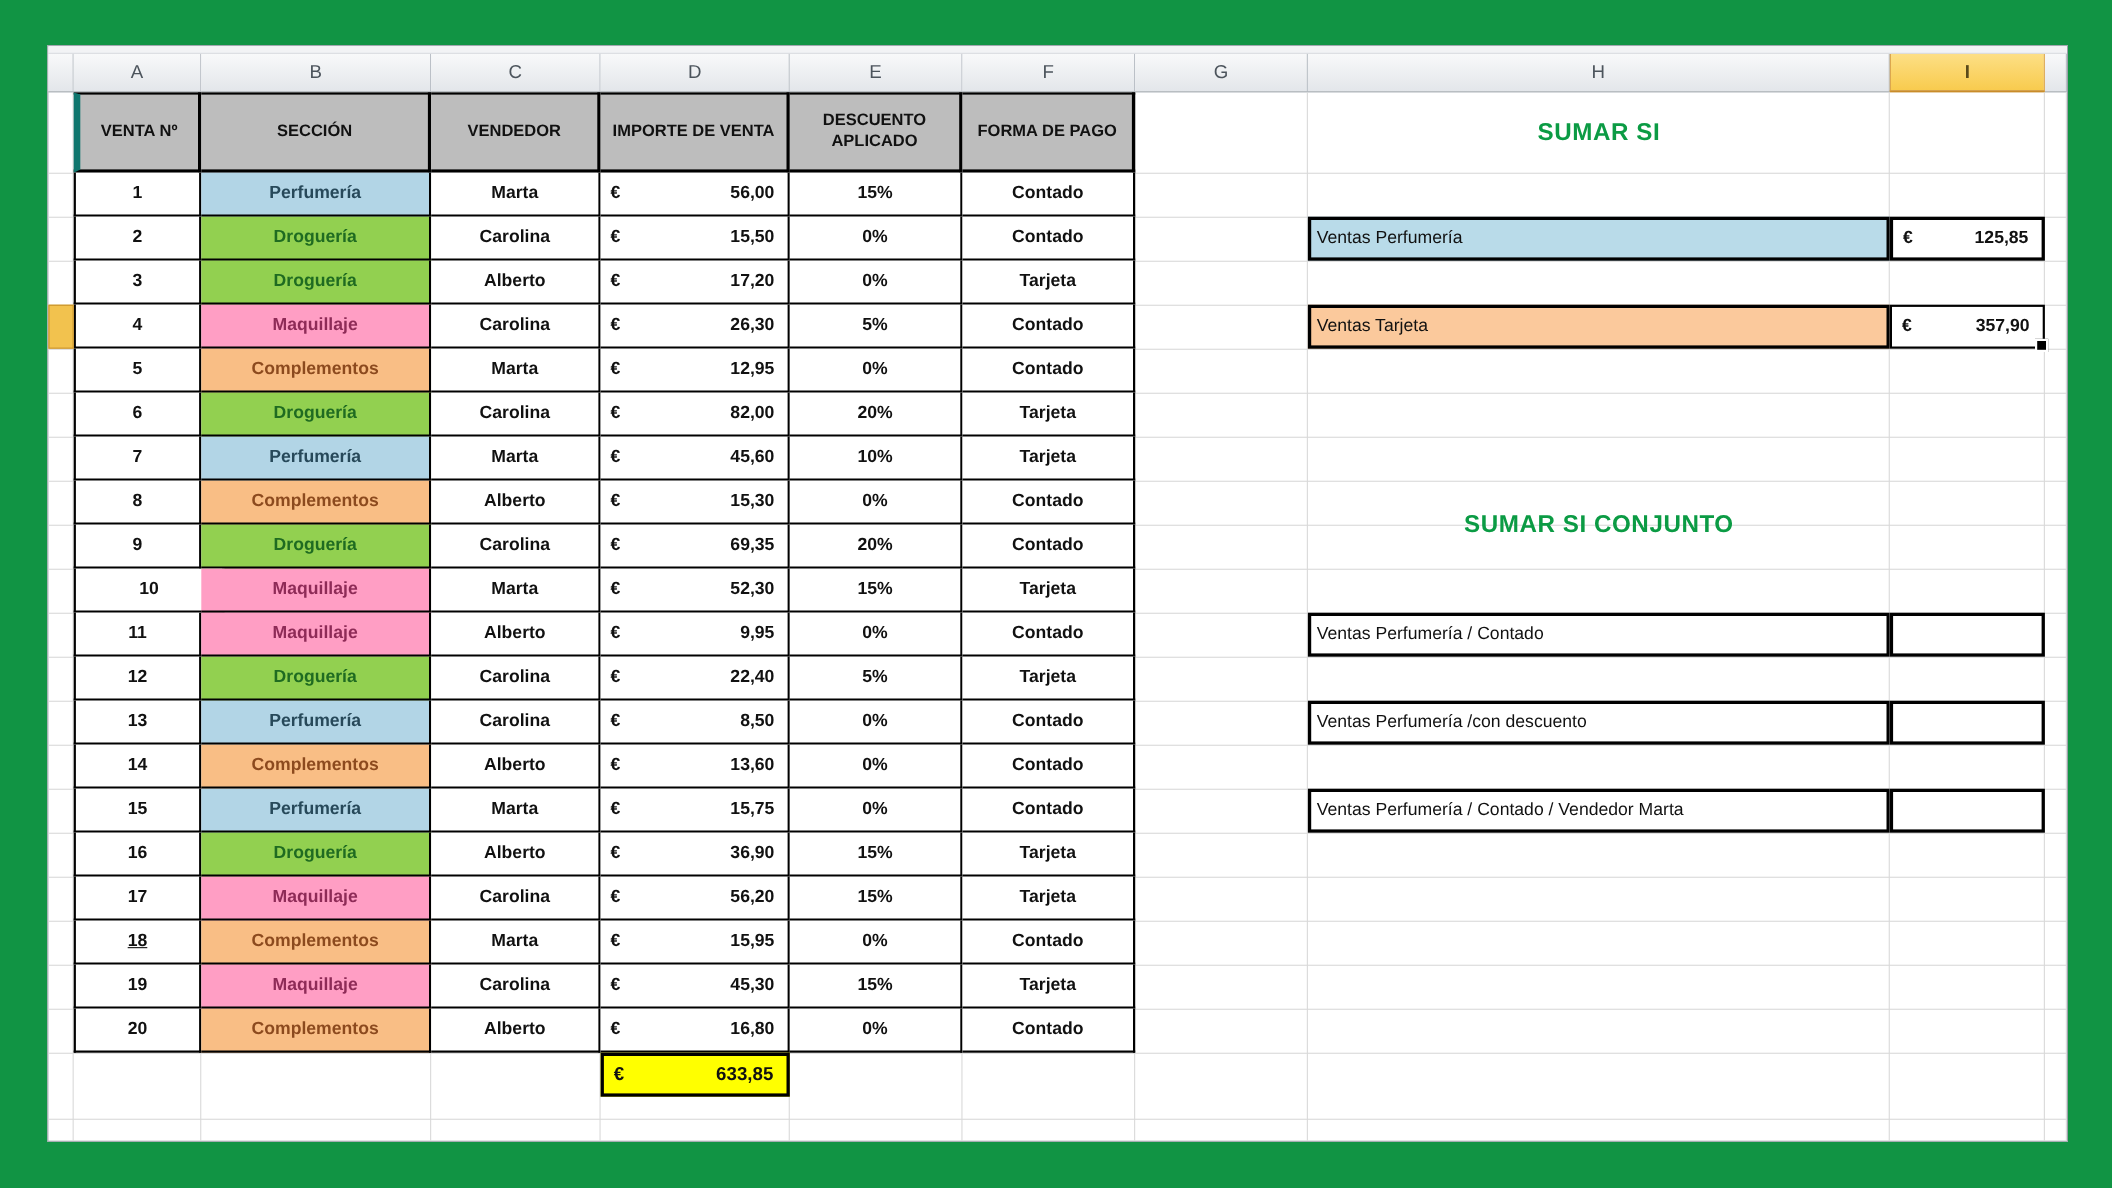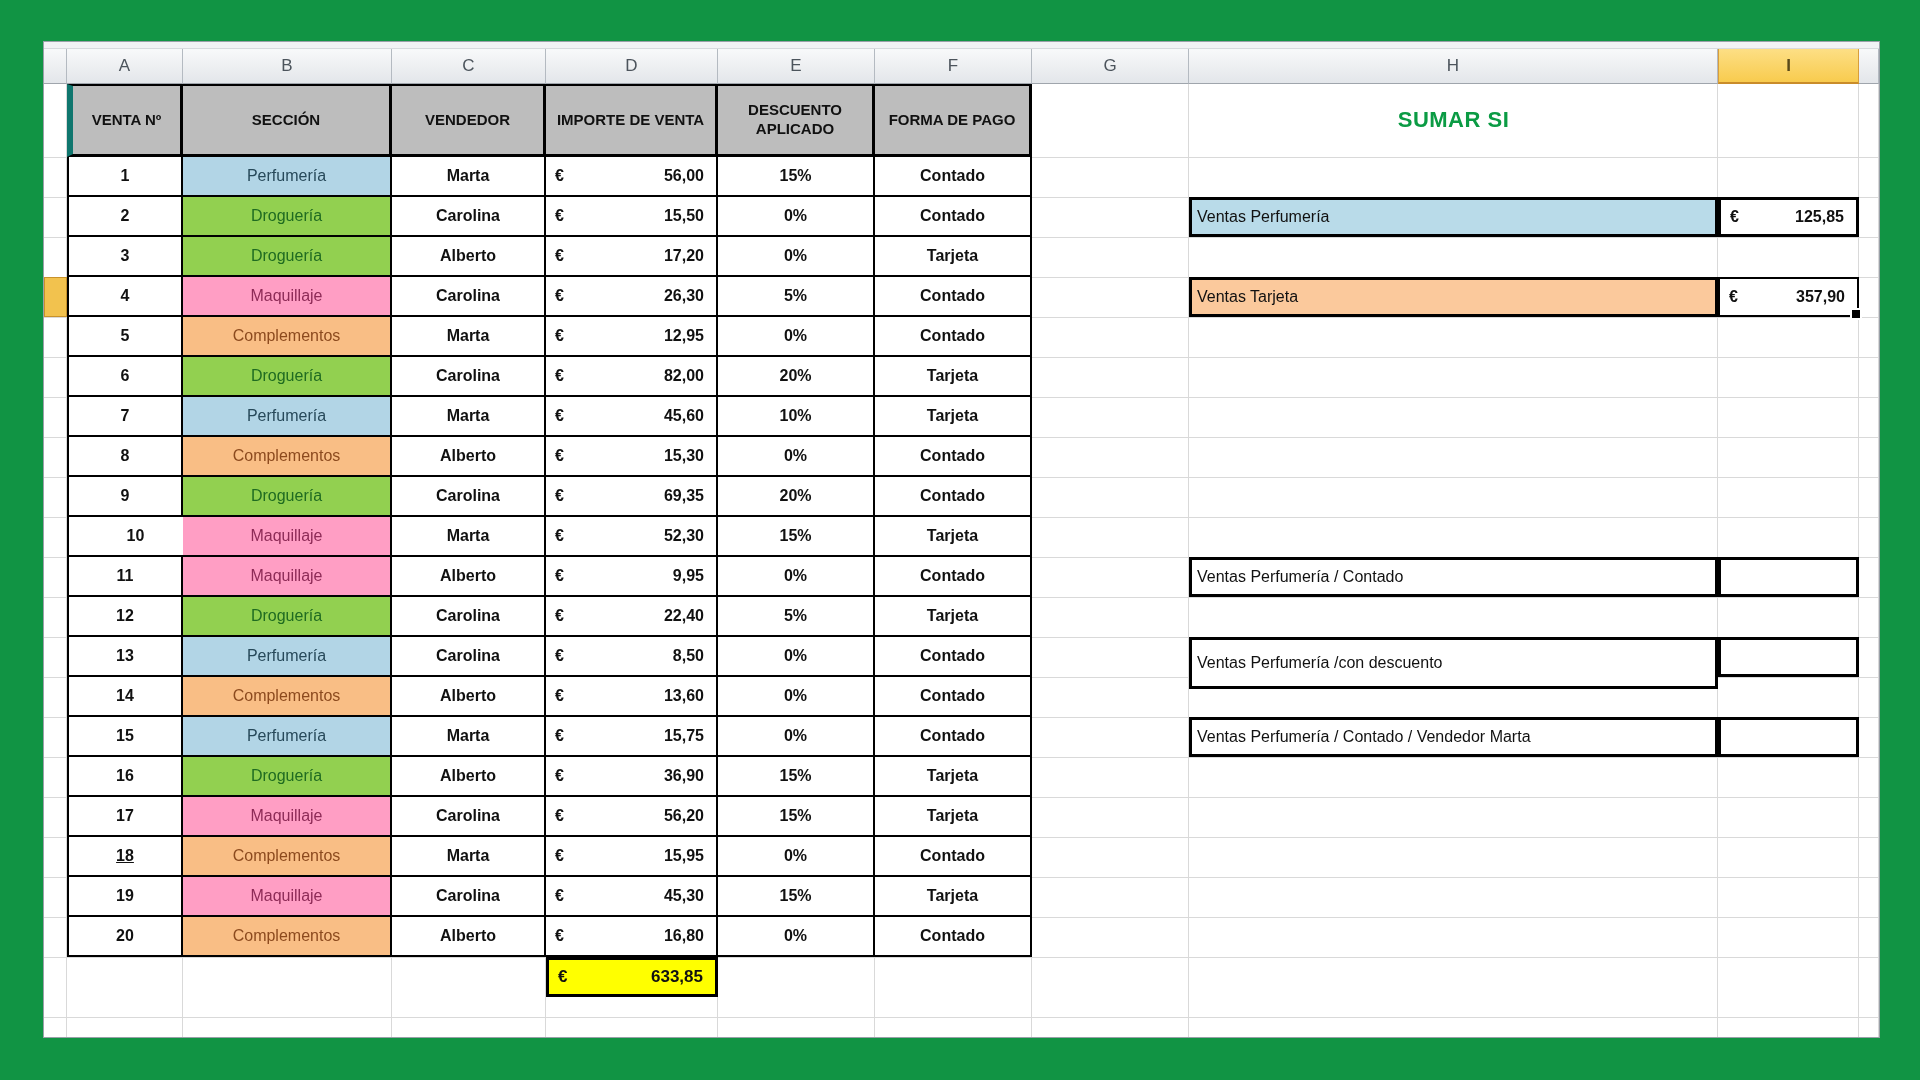--- a/index.html
+++ b/index.html
@@ -18,21 +18,21 @@
   .topstrip{background:#f2f3f5;border-bottom:1px solid #d7dade;}
   .lcell{background:linear-gradient(#f8f9fa,#e3e6ea);border-right:1px solid #b4bac1;border-bottom:1px solid #9fa5ac;
          color:#4c545c;font-size:17px;font-weight:500;}
   .lcell.sel{background:linear-gradient(#fddf85,#f8cb4e);border-right:1px solid #d89e3c;border-left:1px solid #d89e3c;
          border-bottom:2px solid #c98c2a;color:#5a4a1a;font-weight:700;}
   .hcell{background:#bdbdbd;font-weight:700;font-size:15px;line-height:1.25;text-align:center;
          border-right:3px solid #000;border-bottom:3px solid #000;border-top:2px solid #000;white-space:normal;}
   .hcell.first{border-left:6px solid #0f766e;}
   .tcell{background:#fff;font-weight:600;border-right:2px solid #000;border-bottom:2px solid #000;}
   .tcell.first{border-left:2px solid #000;}
-  .seccion{font-weight:400;}
+  .seccion{font-weight:700;}
   .euro{justify-content:space-between;padding:0 12px 0 9px;}
   .totalcell{background:#ffff00;border:3px solid #000;font-weight:800;font-size:17px;}
   .hbox{border:3px solid #000;background:#fff;justify-content:flex-start;padding-left:5px;font-weight:500;}
   .vbox{border:3px solid #000;background:#fff;font-weight:600;}
   .vbox.selected{border:2px solid #000;overflow:visible;}
   .fillhandle{position:absolute;right:-5px;bottom:-5px;width:8px;height:8px;background:#000;
               border:2px solid #fff;box-sizing:content-box;}
   .gridv{position:absolute;width:1px;background:#d9d9d9;}
   .gridh{position:absolute;height:1px;background:#d9d9d9;}
   .rowmarker{background:#f2c24e;border:1px solid #c8922b;}
@@ -289,20 +289,21 @@
         <span>125,85</span>
       </div>
       <div class="cell hbox" style="left: 1145px; top: 235px; width: 529px; height: 40px; background: rgb(251, 201, 156);">Ventas Tarjeta</div>
       <div class="cell vbox selected euro" style="left: 1674px; top: 235px; width: 141px; height: 40px;">
         <span>€</span>
         <span>357,90</span>
         <div class="fillhandle"></div>
       </div>
       <div class="cell hbox" style="left: 1145px; top: 515px; width: 529px; height: 40px;">Ventas Perfumería / Contado</div>
       <div class="cell vbox" style="left: 1674px; top: 515px; width: 141px; height: 40px;"></div>
-      <div class="cell hbox" style="left: 1145px; top: 595px; width: 529px; height: 52px; text-align: right;">Ventas Perfumería /con descuento</div>
+      <div class="cell hbox" style="left: 1145px; top: 595px; width: 529px; height: 40px; text-align: right;">Ventas Perfumería /con descuento</div>
       <div class="cell vbox" style="left: 1674px; top: 595px; width: 141px; height: 40px;"></div>
       <div class="cell hbox" style="left: 1145px; top: 675px; width: 529px; height: 40px;">Ventas Perfumería / Contado / Vendedor Marta</div>
       <div class="cell vbox" style="left: 1674px; top: 675px; width: 141px; height: 40px;"></div>
       <div class="cell rowmarker" style="left: 0px; top: 235px; width: 23px; height: 40px;"></div>
     </div>
   <div class="title" id="title1" style="left: 1145px; top: 44px; width: 529px; height: 68px; color: rgb(11, 155, 68);">SUMAR SI</div>
+  <div class="title" id="title2" style="left: 1145px; top: 395px; width: 529px; height: 80px; color: rgb(11, 155, 68);">SUMAR SI CONJUNTO</div>
 </div>
 
 </body></html>

